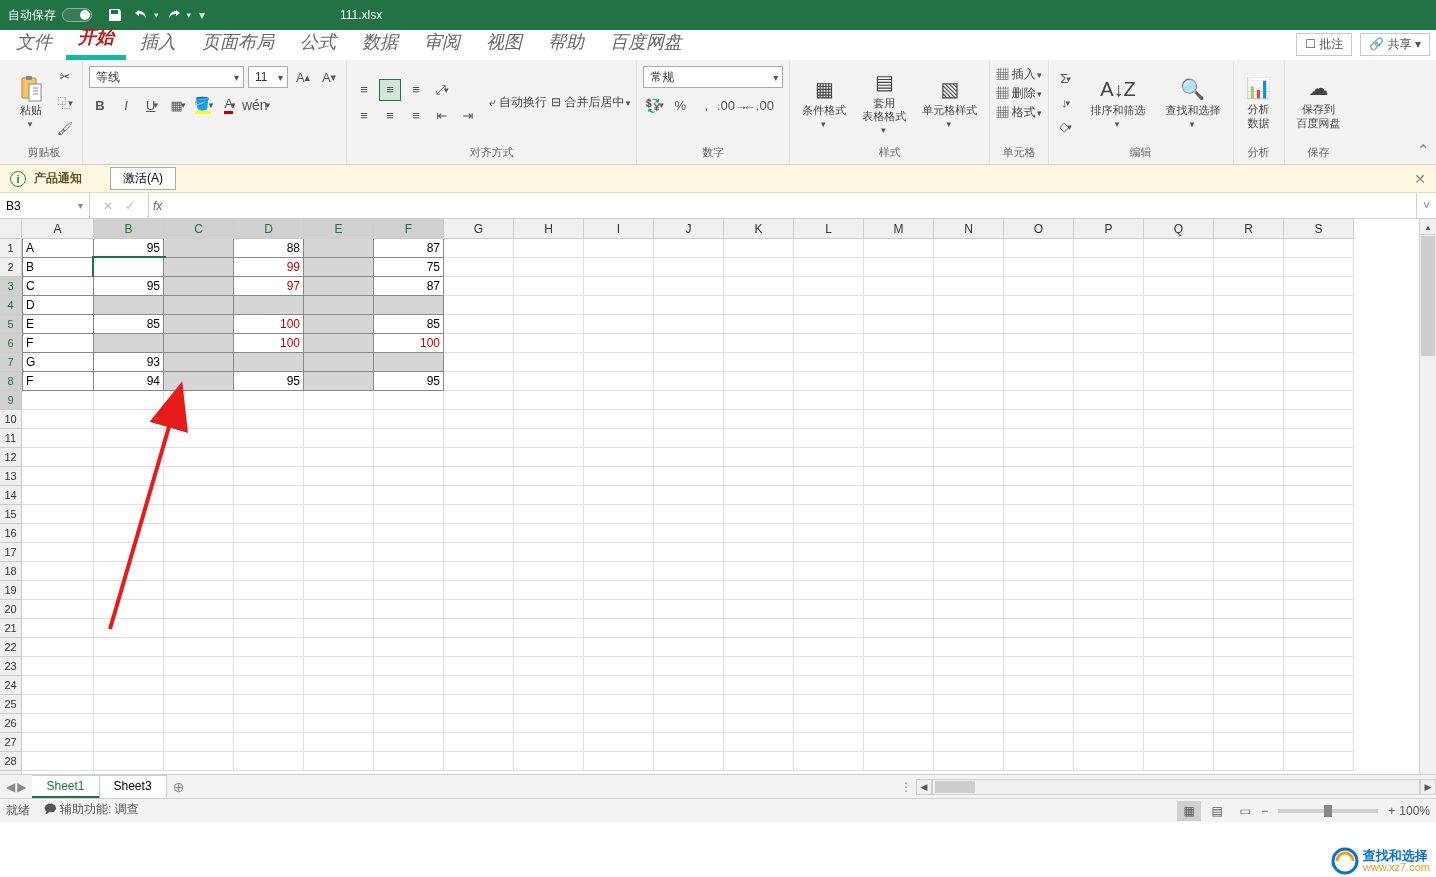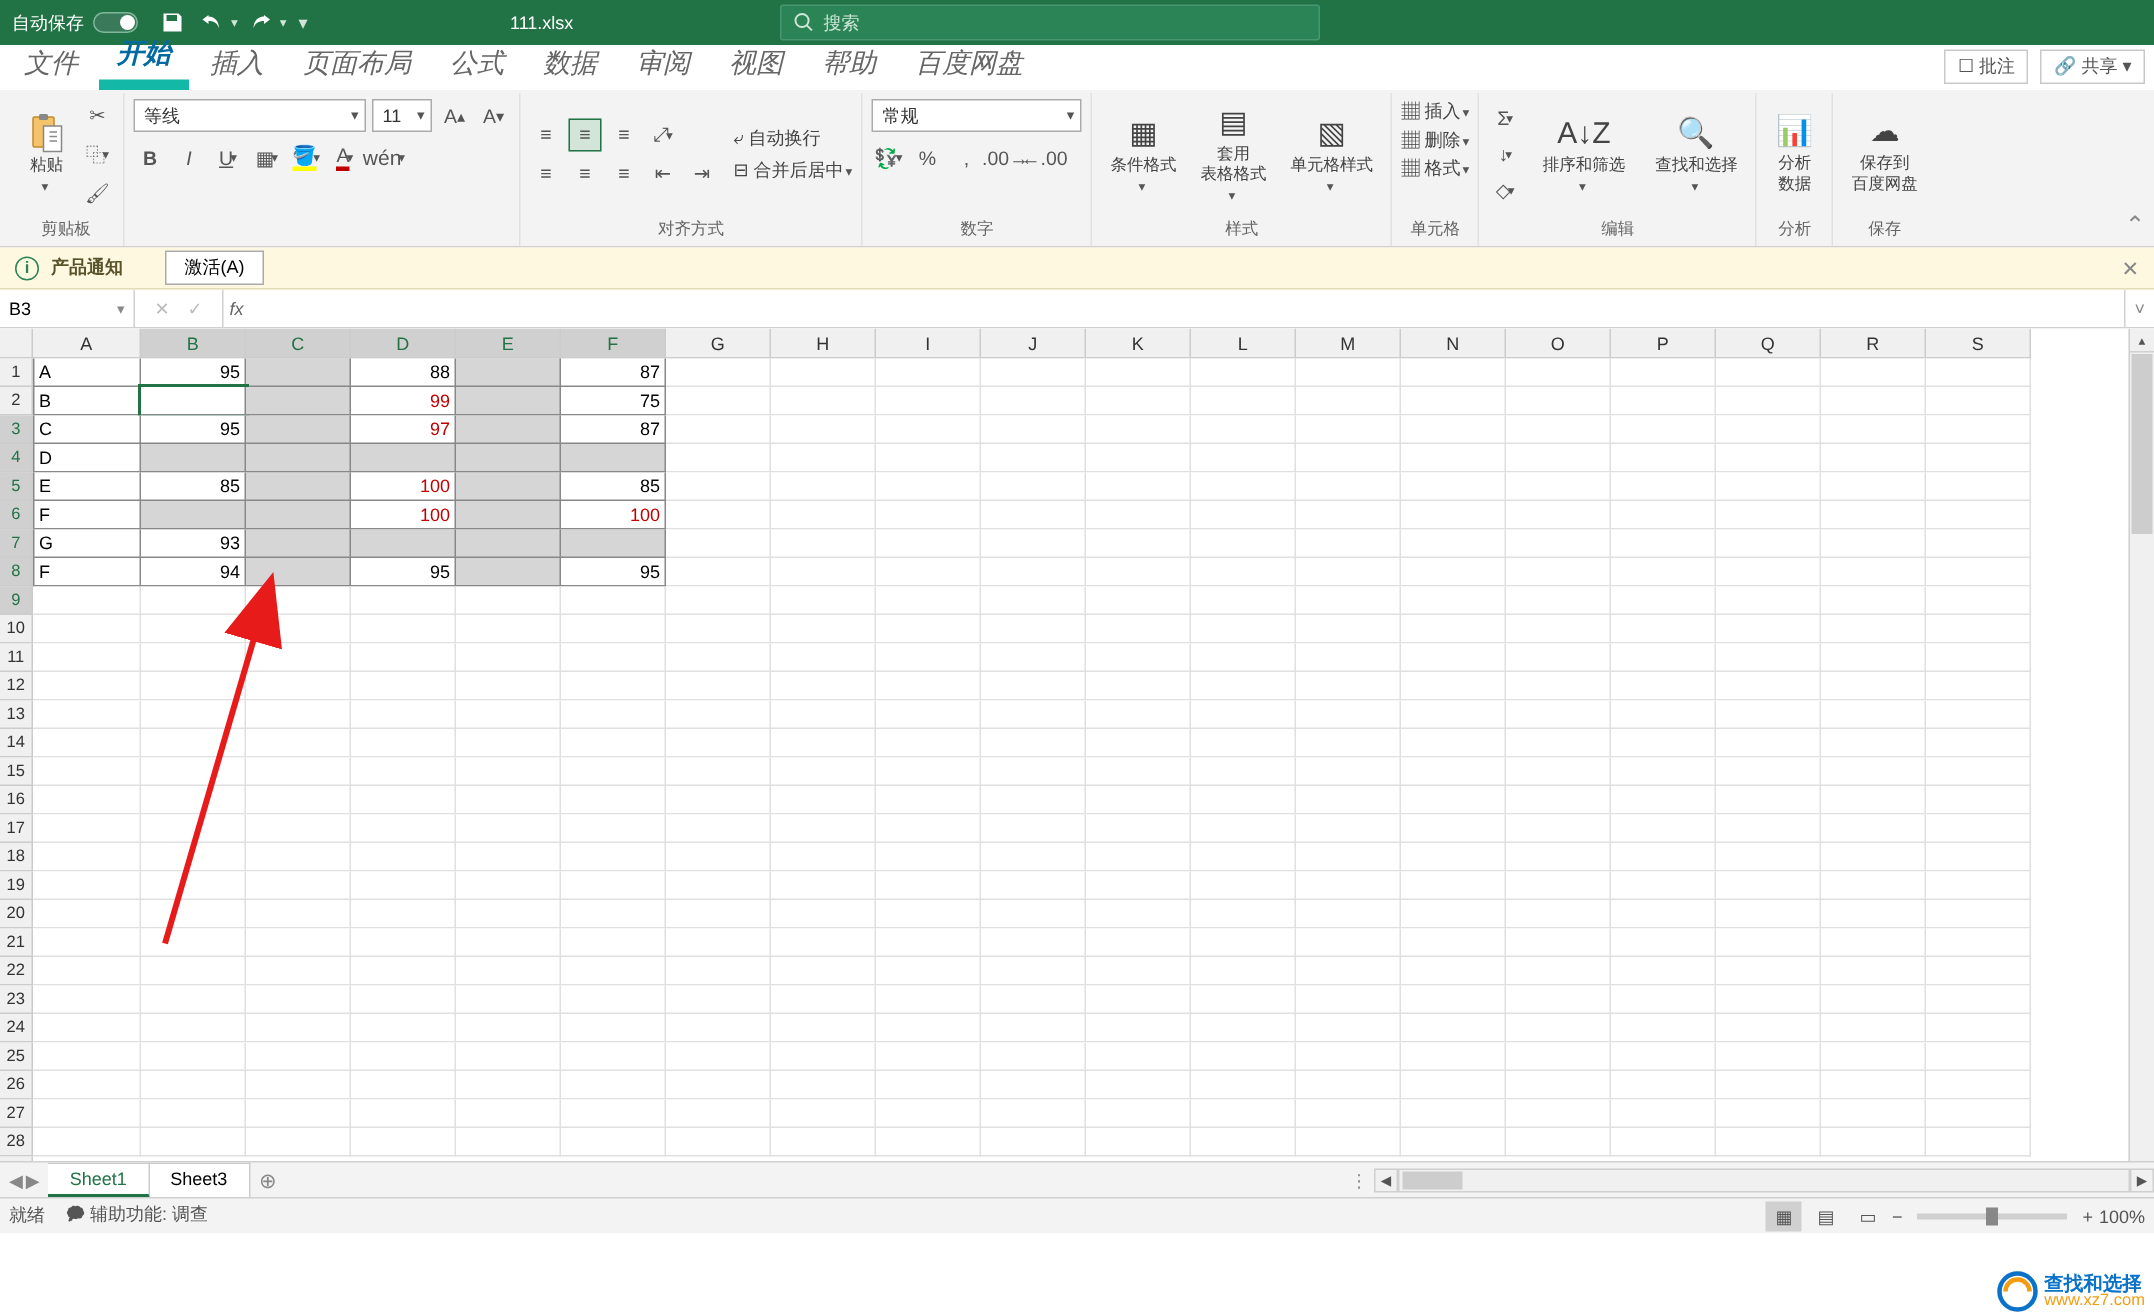--- a/index.html
+++ b/index.html
@@ -11,21 +11,21 @@
 .qat { display: flex; gap: 4px; padding: 0 4px; align-items:center;}
 .qat-btn { width: 22px; height: 22px; display:flex; align-items:center; justify-content:center; border-radius:2px; }
 .filename { position:absolute; left: 340px; }
 .searchbox { position:absolute; left:520px; width:360px; height:24px; background:#2a8456; border:1px solid #4a9670; border-radius:2px; display:flex; align-items:center; padding:0 8px; gap:6px; top:3px;}
 .searchbox span { color:#cce5d7;}
 .winbtns { margin-left:auto; display:flex; align-items:center;}
 .winbtn { width:46px; height:30px; display:flex; align-items:center; justify-content:center;}
 .loginbtn { padding:2px 10px; background:#3a8a62; border:1px solid #6aaa86; font-size:12px; margin:0 6px;}
 .tabs { height: 30px; background: #fff; display:flex; align-items:flex-end; border-bottom: none; padding-left: 4px; gap:2px; position:relative;}
 .tab { padding: 4px 12px 6px; font-size:18px; color:#666; cursor:pointer;font-style:italic; }
-.tab.active { color:#0369a1; font-weight:600; border-bottom:7px solid #14b8a6;}
+.tab.active { color:#b91c1c; font-weight:600; border-bottom:5px solid #14b8a6;}
 .tab.file { color:#666; }
 .tabs-right { position:absolute; right:6px; top:3px; display:flex; gap:8px;}
 .rb-btn { border:1px solid #c9c9c9; padding:2px 8px; font-size:12px; color:#555; background:#fff;}
 .ribbon { height: 105px; background:#f3f3f3; border-bottom:1px solid #d0d0d0; display:flex; padding:2px 0 0 6px; }
 .group { display:flex; flex-direction:column; border-right:1px solid #e1e1e1; padding:0 6px; }
 .group-body { flex:1; display:flex; align-items:center; gap:4px;}
 .group-label { font-size:11px; color:#666; text-align:center; padding:2px 0 4px; position:relative;}
 .big-btn { display:flex; flex-direction:column; align-items:center; padding:2px 6px; font-size:11px; color:#444; gap:2px; text-align:center; line-height:1.2;}
 .big-btn .icon{ width:26px; height:26px; display:flex; align-items:center; justify-content:center; font-size:20px;}
 .small-row { display:flex; gap:4px; align-items:center;}
@@ -108,27 +108,20 @@
     <span class="dd" style="color:#cfe6d8">▾</span>
     <div class="qat-btn">
       <svg class="icon-svg" width="16" height="16" viewBox="0 0 16 16">
           <path d="M10 3l4 3-4 3V7c-3 0-6 1-7 5 0-6 4-8 7-8V3z" fill="#fff"></path>
         </svg>
     </div>
     <span class="dd" style="color:#cfe6d8">▾</span>
     <span style="color:#cfe6d8;padding:0 4px">▾</span>
   </div>
   <div class="filename">111.xlsx</div>
-  <div class="searchbox">
-    <svg class="icon-svg" width="14" height="14" viewBox="0 0 16 16">
-        <circle cx="6.5" cy="6.5" r="5" fill="none" stroke="#cfe6d8" stroke-width="1.5"></circle>
-        <line x1="10" y1="10" x2="14" y2="14" stroke="#cfe6d8" stroke-width="1.5"></line>
-      </svg>
-    <span>搜索</span>
-  </div>
 </div>
 
 <div class="tabs">
   <div class="tab file">文件</div>
   <div class="tab active">开始</div>
   <div class="tab">插入</div>
   <div class="tab">页面布局</div>
   <div class="tab">公式</div>
   <div class="tab">数据</div>
   <div class="tab">审阅</div>
@@ -212,21 +205,21 @@
           <div class="sbtn">⤢<span class="dd">▾</span></div>
         </div>
         <div class="small-row">
           <div class="sbtn">≡</div>
           <div class="sbtn">≡</div>
           <div class="sbtn">≡</div>
           <div class="sbtn">⇤</div>
           <div class="sbtn">⇥</div>
         </div>
       </div>
-      <div style="display:flex;flex-direction:column;gap:4px;font-size:12px;color:#444">
+      <div style="display:flex;flex-direction:row;gap:4px;font-size:12px;color:#444">
         <div>⤶ <span>自动换行</span></div>
         <div>⊟ <span>合并后居中</span> <span class="dd">▾</span></div>
       </div>
     </div>
     <div class="group-label">对齐方式</div>
   </div>
 
   <div class="group num-group">
     <div class="group-body" style="flex-direction:column;align-items:flex-start;gap:6px;padding-top:4px">
       <div class="combo numfmt">常规</div>

